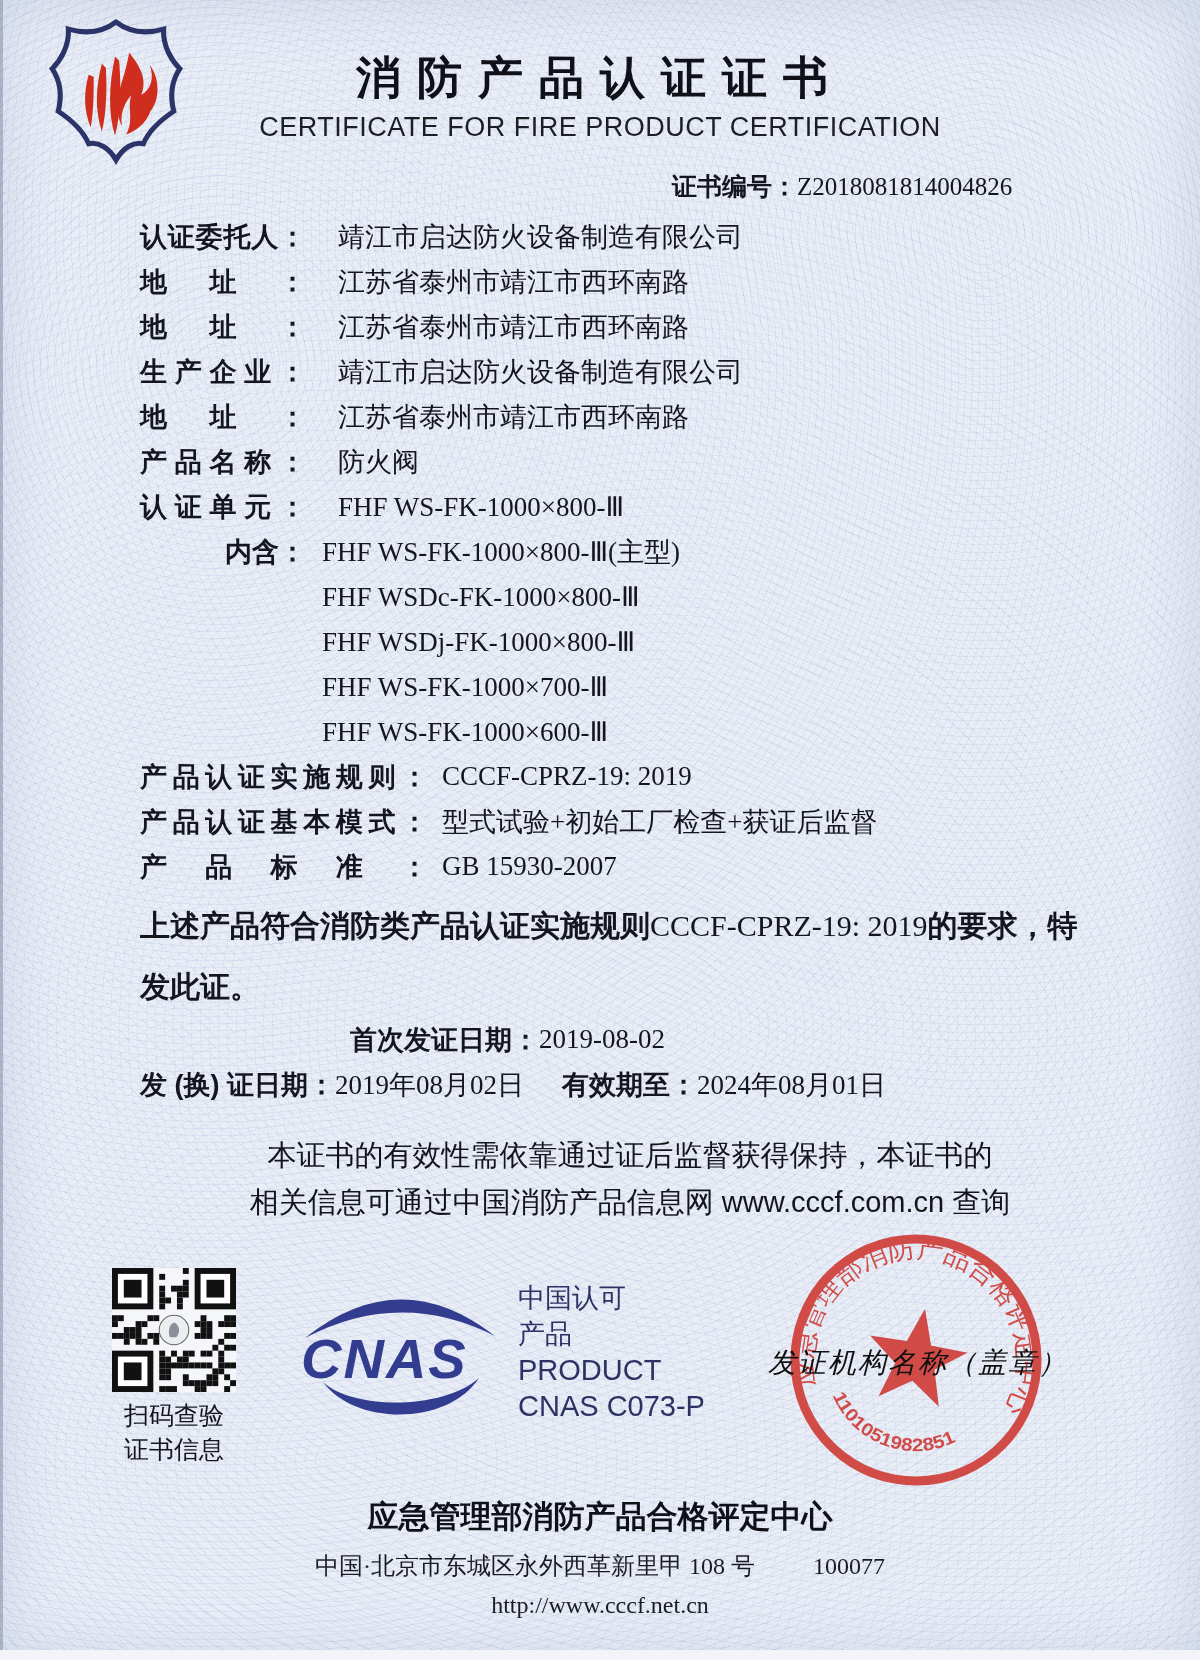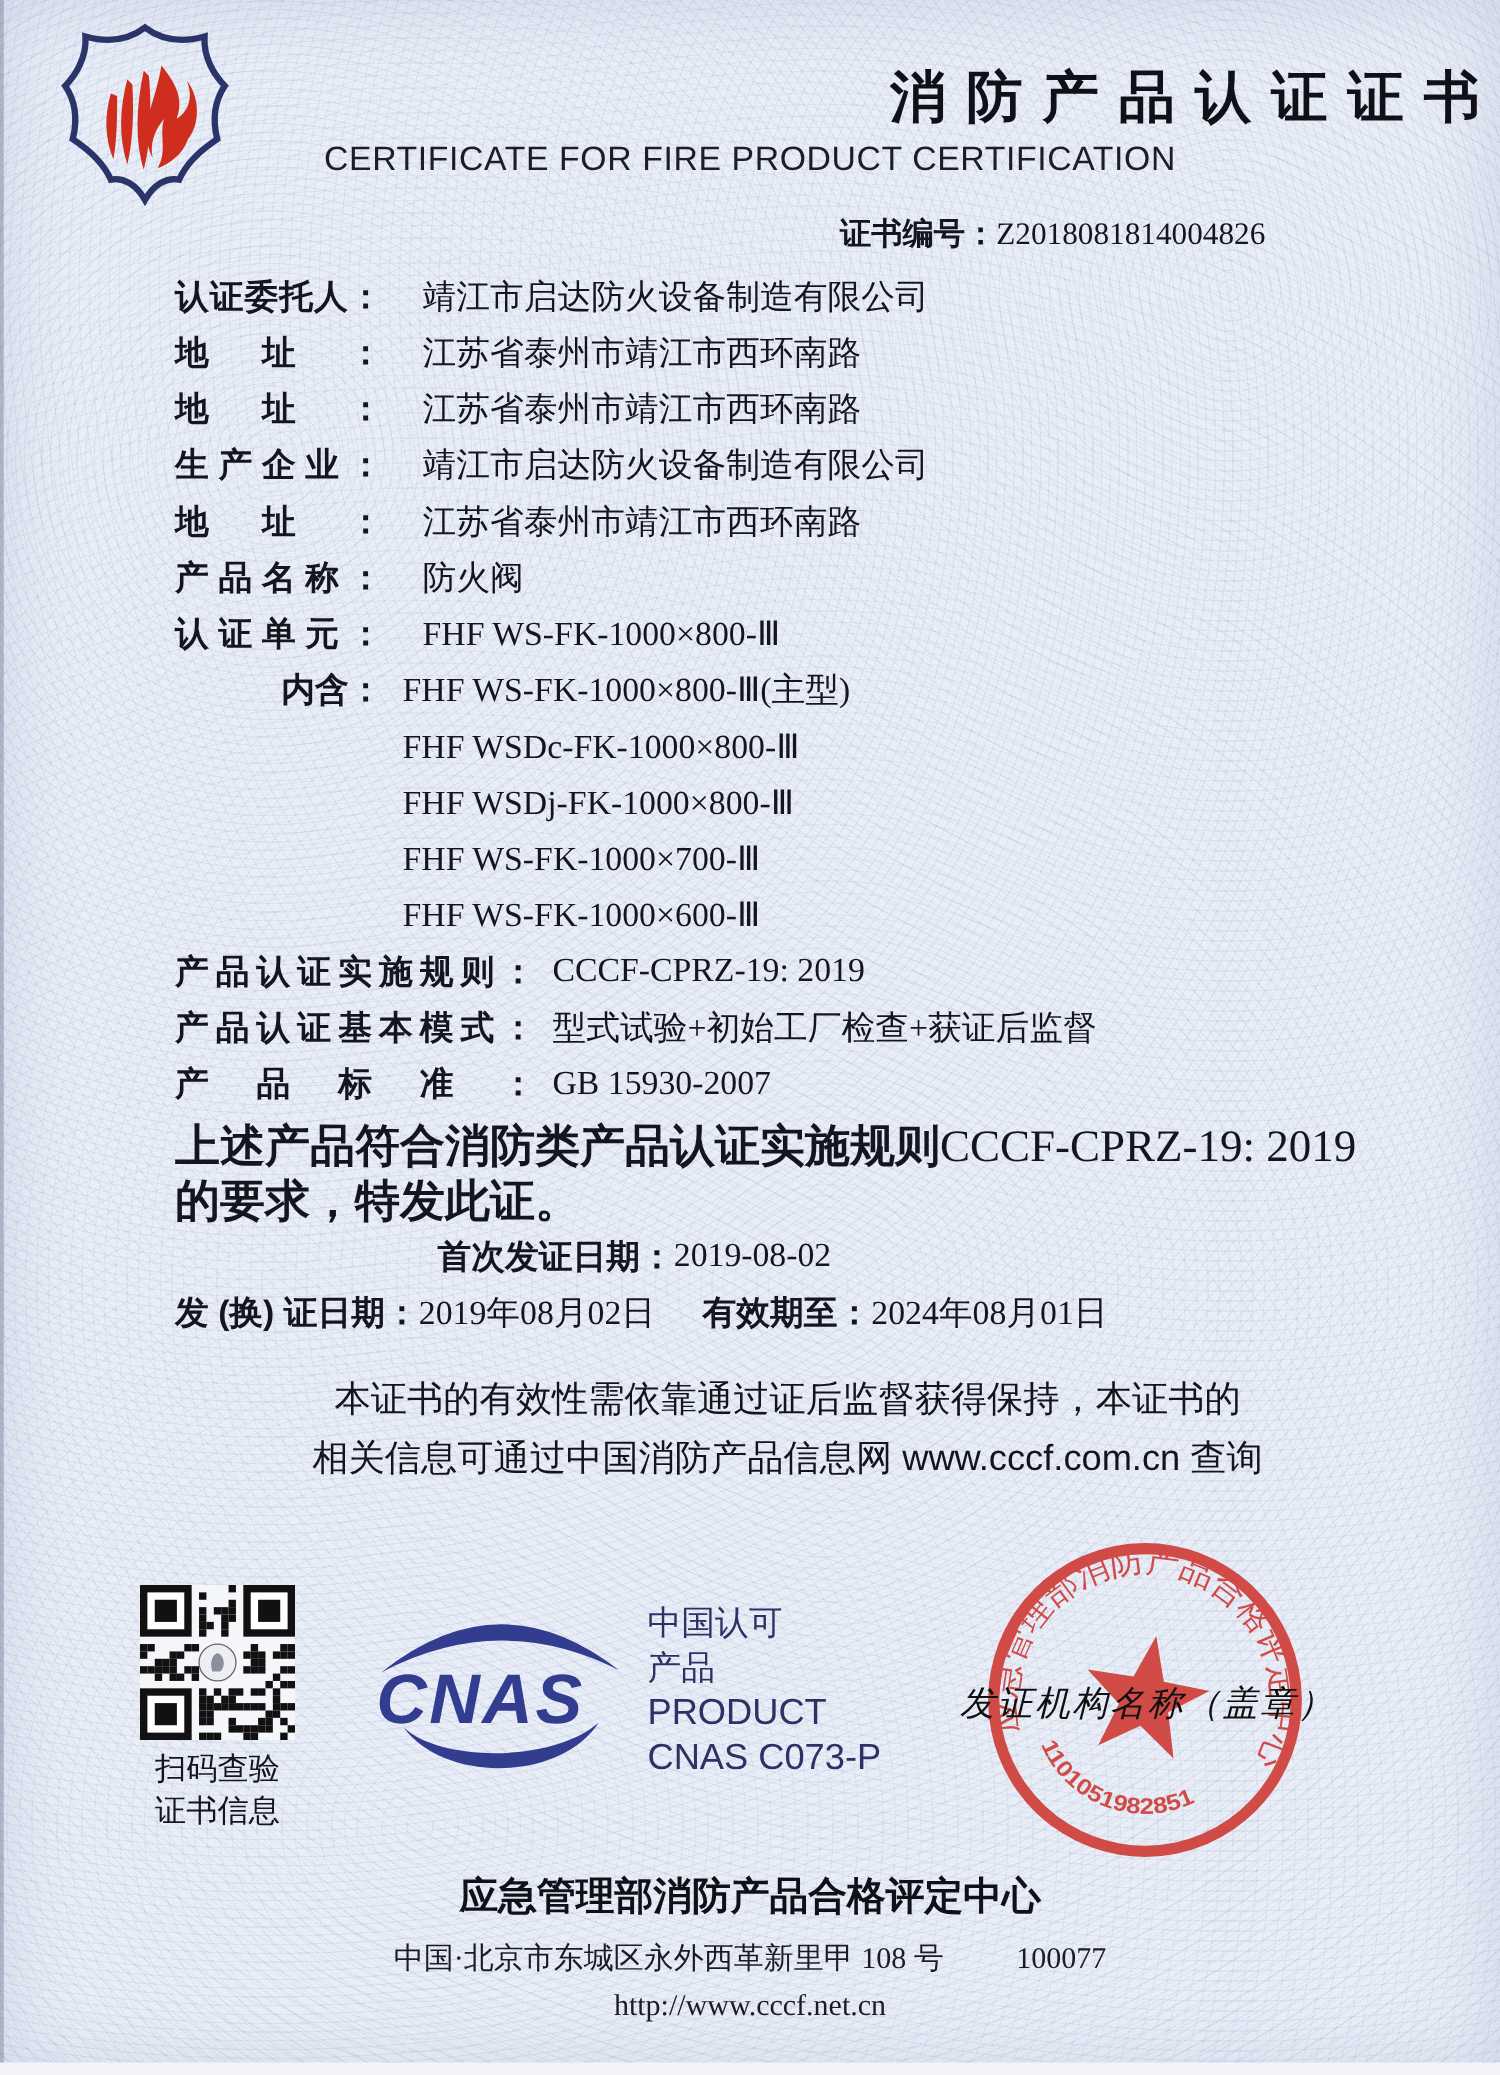--- a/index.html
+++ b/index.html
@@ -8,38 +8,38 @@
     position:relative;width:1200px;height:1660px;overflow:hidden;
     background-color:#e9edf6;
     background-image:
       repeating-radial-gradient(circle at 18% 22%, rgba(105,125,190,0.10) 0 1px, transparent 1px 7px),
       repeating-radial-gradient(circle at 82% 14%, rgba(105,125,190,0.09) 0 1px, transparent 1px 8px),
       repeating-radial-gradient(circle at 55% 62%, rgba(105,125,190,0.08) 0 1px, transparent 1px 9px),
       repeating-radial-gradient(circle at 28% 88%, rgba(105,125,190,0.08) 0 1px, transparent 1px 10px);
     box-shadow: inset 0 0 60px rgba(110,130,175,0.22);
   }
   .logo{position:absolute;left:40px;top:16px;width:152px;height:152px;}
-  .title{position:absolute;left:0;right:0;top:48px;text-align:right;
+  .title{position:absolute;left:0;right:0;top:48px;text-align:center;
     font-size:45px;font-weight:bold;letter-spacing:16px;color:#101018;}
   .subtitle{position:absolute;left:0;right:0;top:112px;text-align:center;
     font-size:27px;letter-spacing:0.5px;color:#1d1d26;}
   .certno{position:absolute;left:672px;top:170px;font-size:25px;
     font-family:"Liberation Serif",serif;}
   .certno .lab{font-weight:bold;}
   .fields{position:absolute;left:140px;top:214px;width:980px;}
   .row{display:flex;align-items:center;height:45px;font-size:27px;}
   .lbl{display:inline-block;width:166px;text-align:justify;text-align-last:justify;
     font-weight:bold;flex:0 0 166px;margin-right:32px;white-space:nowrap;}
   .lbl2{display:inline-block;width:288px;text-align:justify;text-align-last:justify;
     font-weight:bold;flex:0 0 288px;margin-right:14px;white-space:nowrap;}
   .lblin{display:inline-block;width:166px;text-align:right;font-weight:bold;
     flex:0 0 166px;margin-right:16px;}
   .val{font-family:"Liberation Serif",serif;white-space:nowrap;}
   .indent{padding-left:182px;}
-  .statement{margin-top:6px;font-size:36px;font-weight:bold;line-height:43px;width:960px;}
+  .statement{margin-top:6px;font-size:30px;font-weight:bold;line-height:61px;width:960px;}
   .statement .code{font-family:"Liberation Serif",serif;font-weight:normal;}
   .daterow1{margin-left:210px;text-align:center;}
   .gap{display:inline-block;width:38px;}
   .notice{margin-top:25px;text-align:center;font-size:29px;line-height:47px;
     color:#14141c;font-weight:500;width:980px;}
   .qr{position:absolute;left:112px;top:1268px;width:124px;height:124px;}
   .qrcap{position:absolute;left:104px;top:1398px;width:140px;text-align:center;
     font-size:25px;line-height:34px;font-weight:500;}
   .cnas{position:absolute;left:293px;top:1278px;width:214px;height:140px;}
   .cnastxt{position:absolute;left:518px;top:1280px;font-size:27px;line-height:36px;

